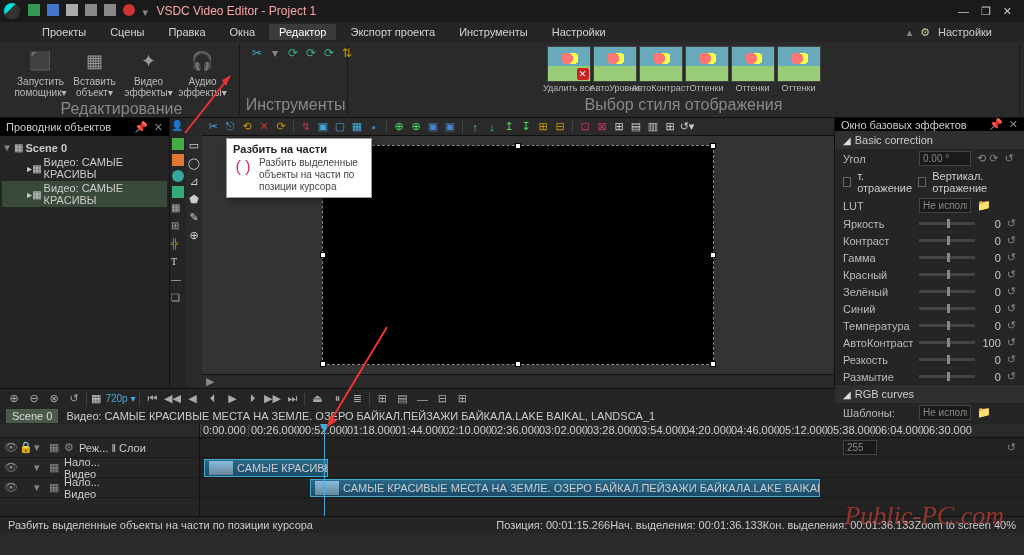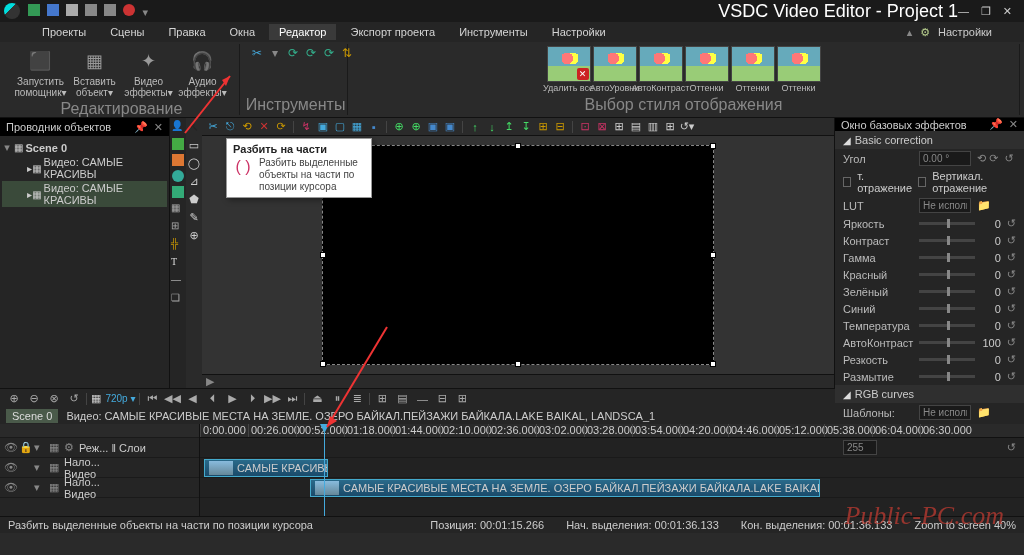--- a/index.html
+++ b/index.html
@@ -1,20 +1,20 @@
 <!DOCTYPE html>
 <html><head>
 <meta charset="utf-8">
 <style>
 *{box-sizing:border-box;margin:0;padding:0;font-family:"Segoe UI",Arial,sans-serif;font-size:11px;color:#ccc;user-select:none}
 body{background:#2a2a2a;width:1024px;height:555px;overflow:hidden;position:relative}
 .titlebar{height:22px;background:#1a1a1a;display:flex;align-items:center;padding:0 4px}
 .titlebar .logo{width:16px;height:16px;background:linear-gradient(135deg,#0dd 40%,#333 40%);border-radius:50%;margin-right:6px}
 .tb-icons span{width:12px;height:12px;display:inline-block;margin:0 2px}
-.tb-title{flex:1;text-align:right;color:#ffffff;font-size:18px}
+.tb-title{flex:1;text-align:left;color:#fca5a5;font-size:12px}
 .tb-ctrl{display:flex;gap:12px;padding-right:8px;color:#ccc}
 .tb-ctrl span{cursor:pointer}
 .menubar{height:20px;background:#252525;display:flex;align-items:center;padding:0 32px;gap:4px}
 .menubar .mi{padding:2px 10px;color:#d4d4d4;cursor:pointer;font-size:11px}
 .menubar .mi.active{background:#3a3a3a;color:#fff}
 .menubar .right{margin-left:auto;display:flex;align-items:center;gap:8px}
 .menubar .gear{color:#b8cf8e}
 .ribbon{height:76px;background:#2a2a2a;border-bottom:1px solid #111;display:flex;padding:2px 4px}
 .rgroup{border-right:1px solid #1a1a1a;padding:2px 6px 0 6px;display:flex;flex-direction:column;align-items:center}
 .rgroup .tools{display:flex;gap:2px}
@@ -80,21 +80,21 @@
 .tl-ruler span{width:48px;flex-shrink:0;border-left:1px solid #444;padding-left:2px}
 .tl-row{height:20px;display:flex;align-items:center;border-bottom:1px solid #1a1a1a;padding:0 4px;gap:3px;font-size:10px}
 .tl-row .ic{width:12px;color:#888}
 .tl-tracks{flex:1;position:relative;overflow:hidden}
 .tl-track-row{height:20px;border-bottom:1px solid #1a1a1a;position:relative}
 .clip{position:absolute;top:1px;height:18px;background:linear-gradient(#2a6a8a,#1a4a6a);border:1px solid #4ac;font-size:9px;color:#fff;padding:0 4px;display:flex;align-items:center;overflow:hidden;white-space:nowrap}
 .clip .cimg{width:24px;height:14px;background:linear-gradient(#8bd,#689);margin-right:4px;flex-shrink:0}
 .playhead{position:absolute;top:0;width:1px;height:100%;background:#4ad;left:124px}
 .playhead::before{content:"";position:absolute;top:0;left:-4px;width:9px;height:9px;background:#4ad;clip-path:polygon(0 0,100% 0,50% 100%)}
 .statusbar{height:17px;background:#252525;border-top:1px solid #111;display:flex;align-items:center;padding:0 8px;font-size:10px;gap:16px}
-.statusbar .sr{margin-left:auto;display:flex;gap:22px}
+.statusbar .sr{margin-left:auto;display:flex;gap:0}
 .watermark{position:absolute;right:20px;bottom:24px;font-size:26px;color:rgba(200,60,50,.7);font-family:Georgia,serif;font-style:italic;pointer-events:none}
 .cb{width:10px;height:10px;border:1px solid #666;display:inline-block;background:#222}
 svg.arrow{position:absolute;pointer-events:none;z-index:5}
 </style>
 </head>
 <body>
 
 <div class="titlebar">
   <div class="logo"></div>
   <div class="tb-icons">

